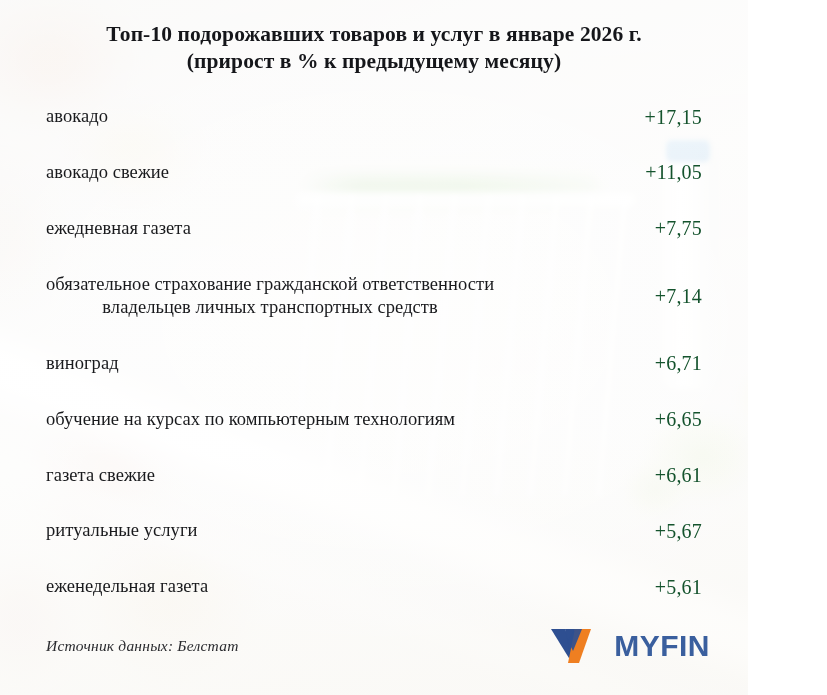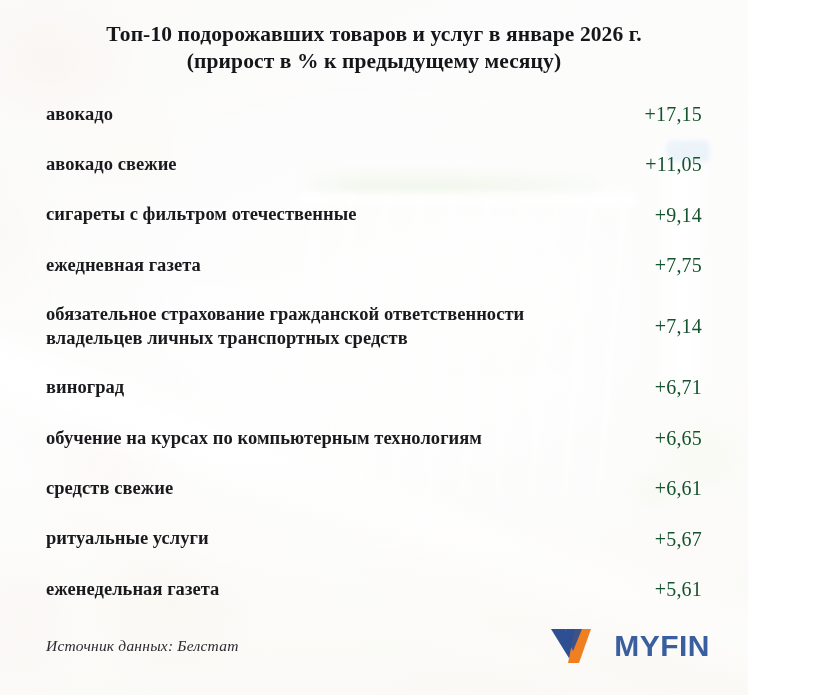--- a/index.html
+++ b/index.html
@@ -213,22 +213,21 @@
     min-height: 0;
   }
   .row.tall { flex: 1.42 1 0; }
 
   .row-label {
     font-size: 18.5px;
     color: #191a1d;
     line-height: 1.28;
     letter-spacing: 0.05px;
     white-space: pre-line;
-    text-align: left;
-    font-weight: bold;
+    text-align: center;
   }
   .row-value {
     font-size: 20px;
     color: #14532d;
     letter-spacing: 0.2px;
     white-space: nowrap;
     flex: 0 0 auto;
     min-width: 96px;
     text-align: right;
     padding-right: 2px;
@@ -293,42 +292,38 @@
     <div class="rows" id="rows-container">
         <div class="row">
           <div class="row-label">авокадо</div>
           <div class="row-value">+17,15</div>
         </div>
         <div class="row">
           <div class="row-label">авокадо свежие</div>
           <div class="row-value">+11,05</div>
         </div>
         <div class="row">
-          <div class="row-label">сигареты с фильтром отечественные</div>
-          <div class="row-value">+9,14</div>
-        </div>
-        <div class="row">
           <div class="row-label">ежедневная газета</div>
           <div class="row-value">+7,75</div>
         </div>
         <div class="row tall">
           <div class="row-label">обязательное страхование гражданской ответственности
 владельцев личных транспортных средств</div>
           <div class="row-value">+7,14</div>
         </div>
         <div class="row">
           <div class="row-label">виноград</div>
           <div class="row-value">+6,71</div>
         </div>
         <div class="row">
           <div class="row-label">обучение на курсах по компьютерным технологиям</div>
           <div class="row-value">+6,65</div>
         </div>
         <div class="row">
-          <div class="row-label">средств свежие</div>
+          <div class="row-label">газета свежие</div>
           <div class="row-value">+6,61</div>
         </div>
         <div class="row">
           <div class="row-label">ритуальные услуги</div>
           <div class="row-value">+5,67</div>
         </div>
         <div class="row">
           <div class="row-label">еженедельная газета</div>
           <div class="row-value">+5,61</div>
         </div>

